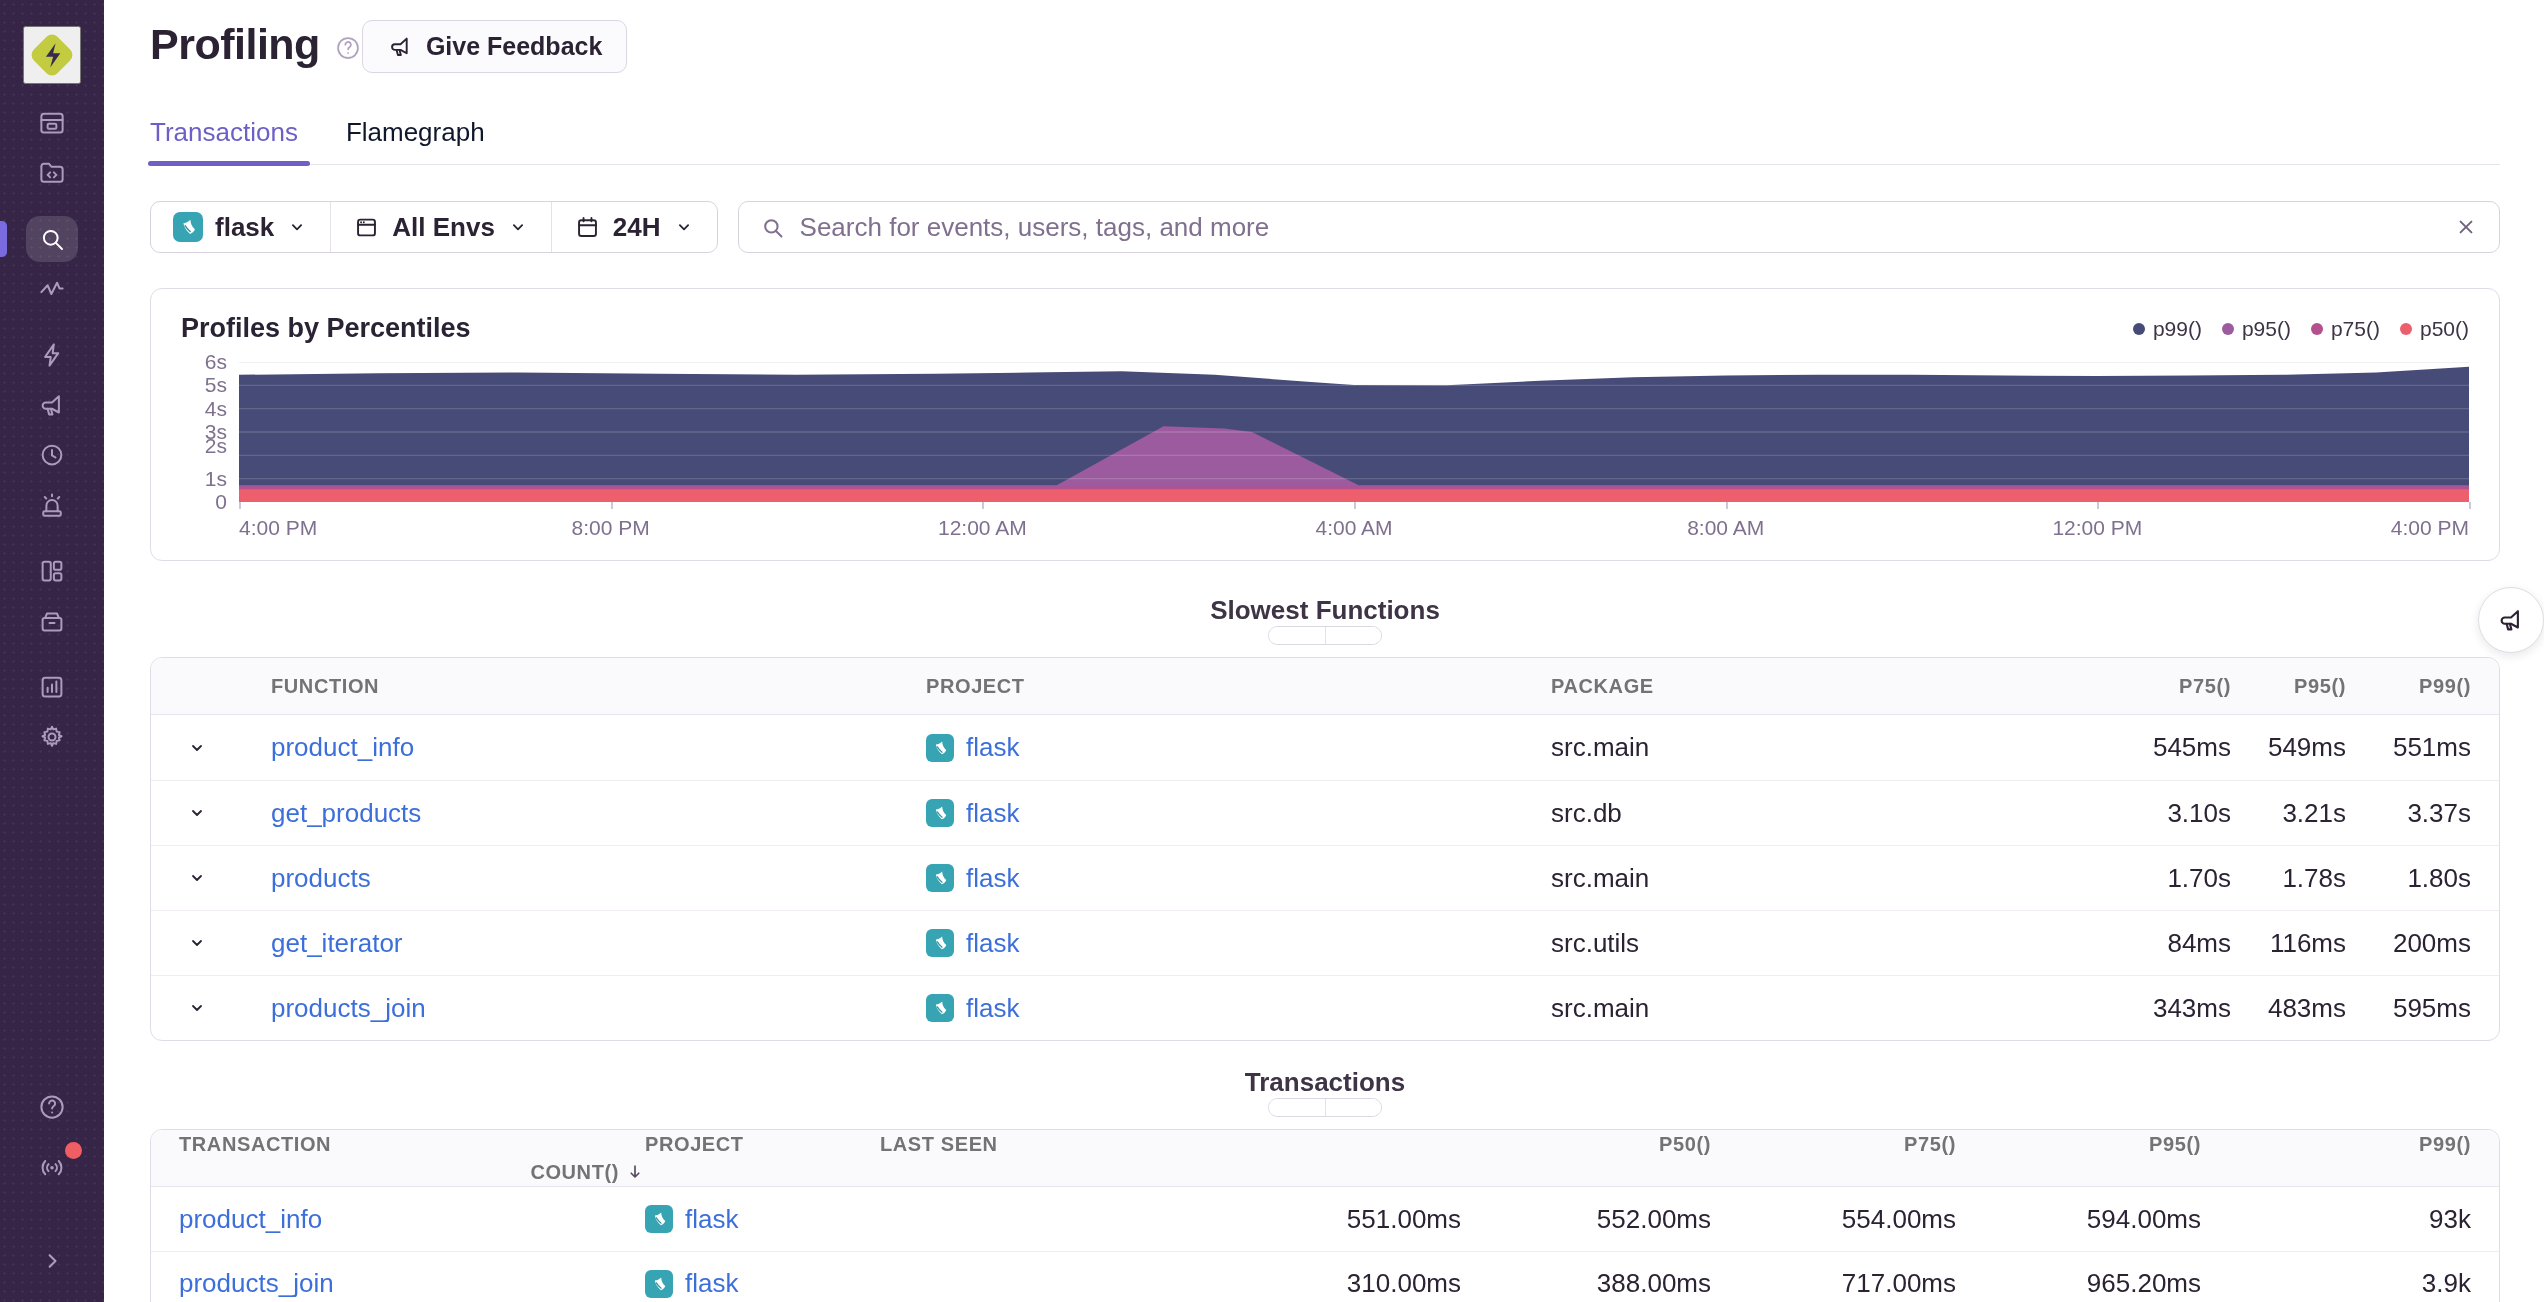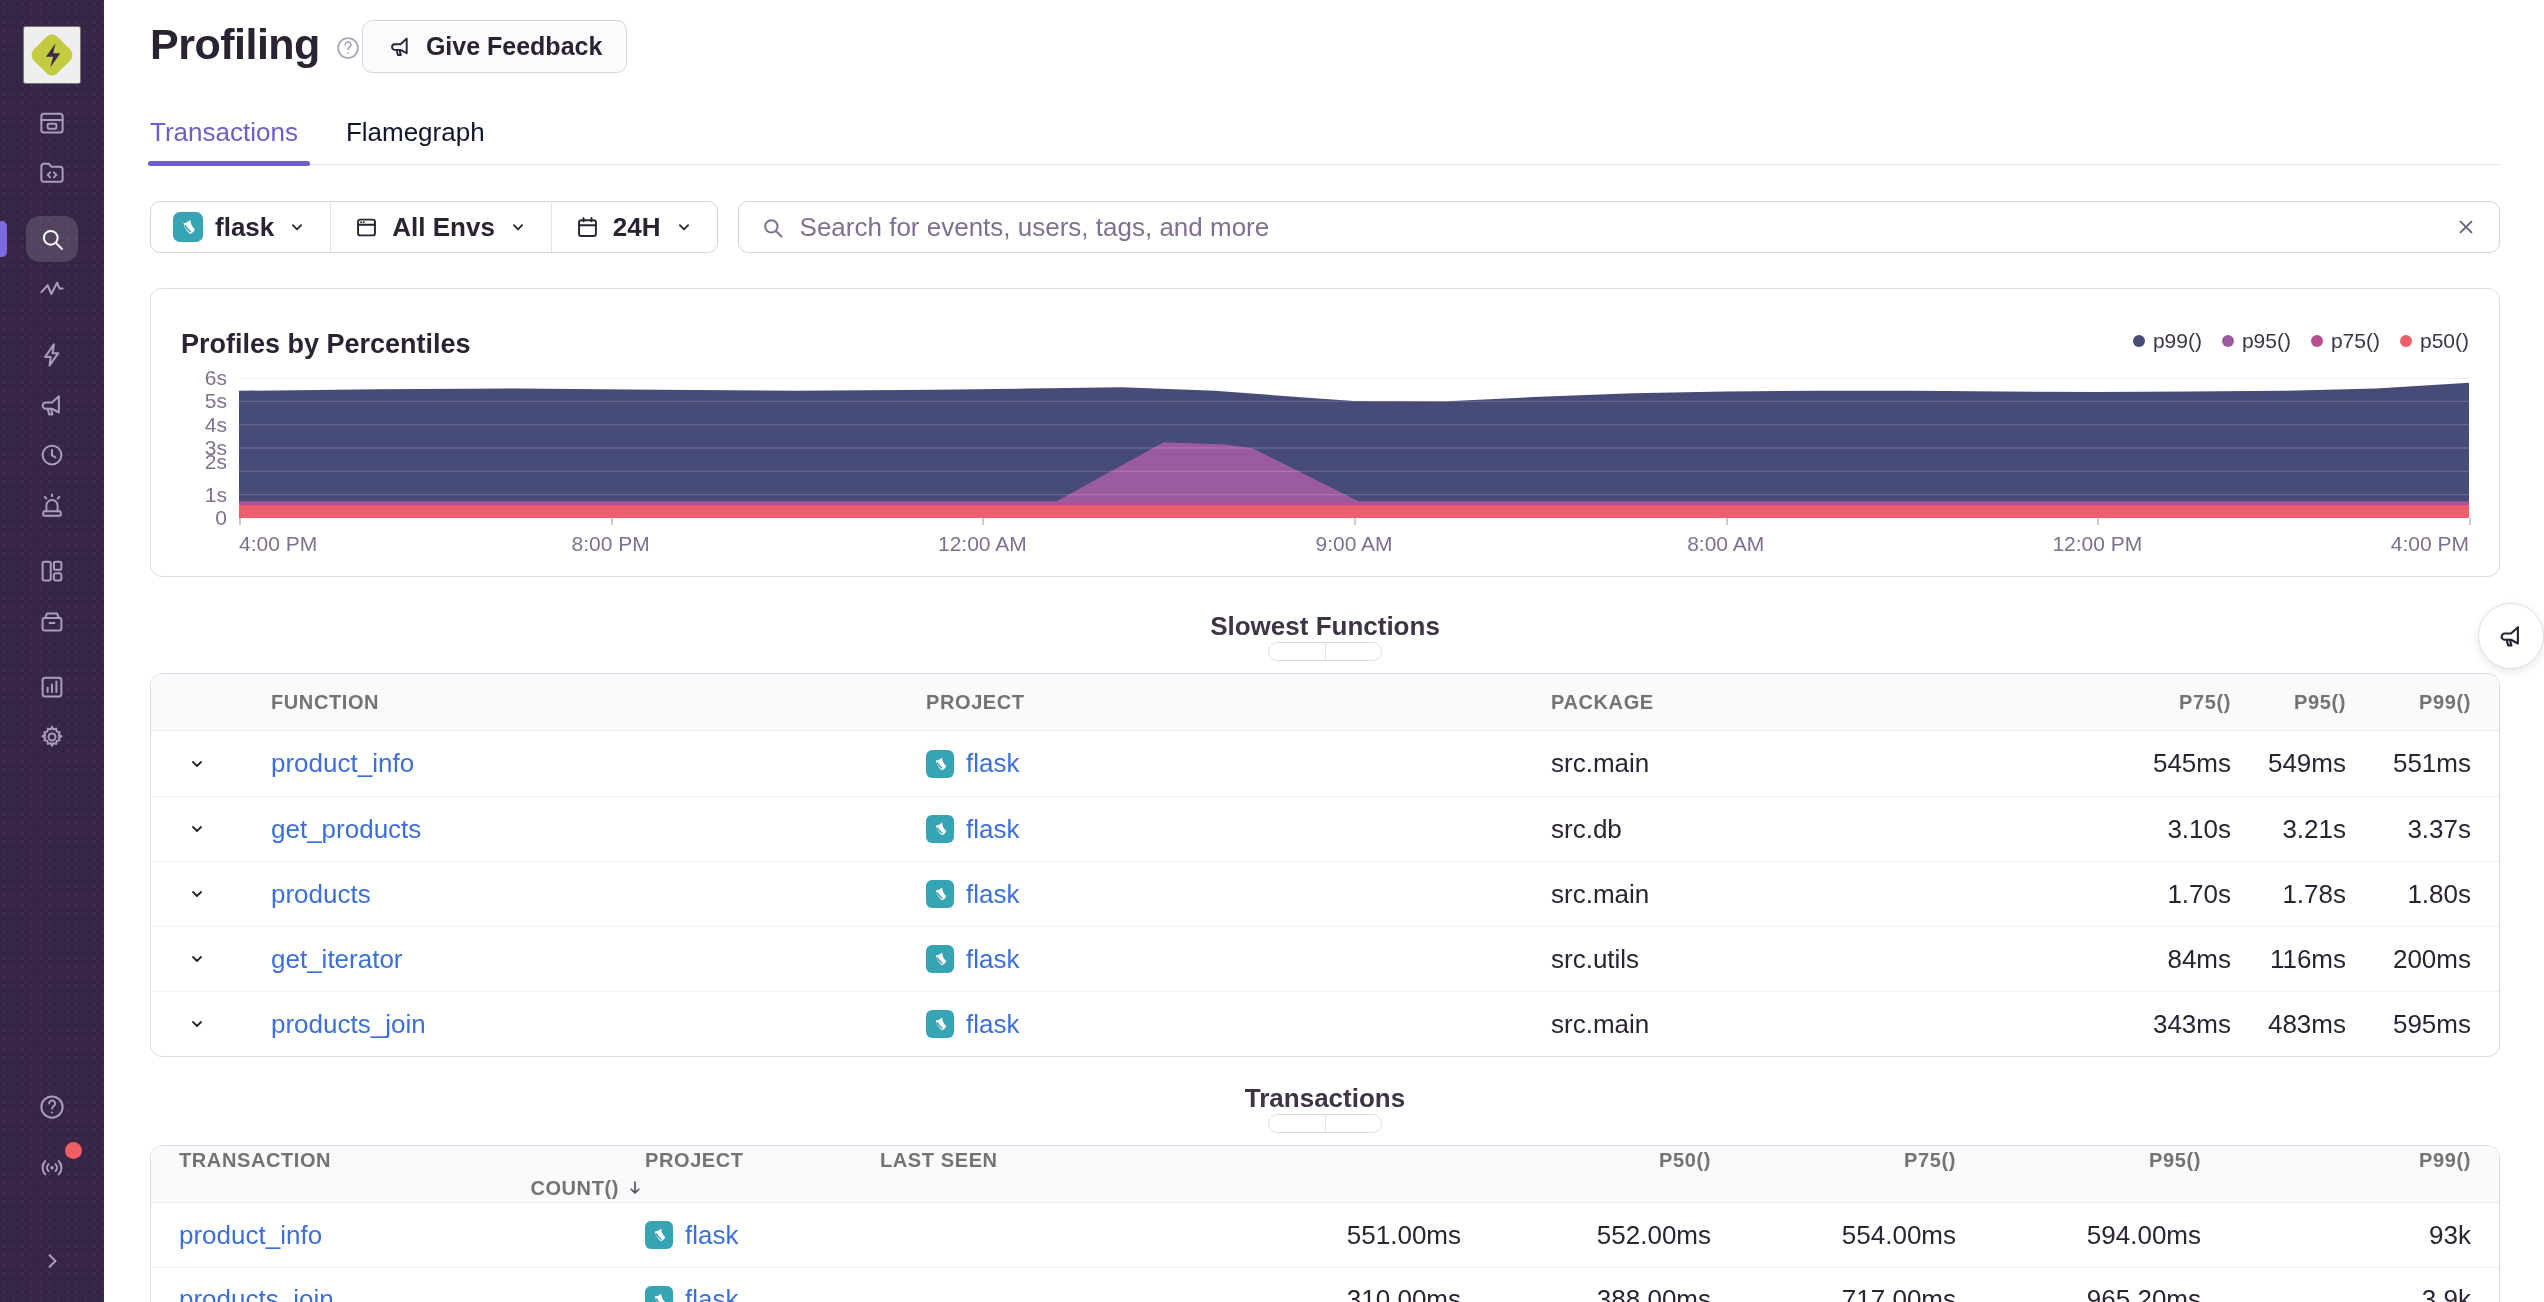--- a/index.html
+++ b/index.html
@@ -52,21 +52,21 @@
   .search-box { flex:1; display:flex; align-items:center; gap:14px; height:52px; border:1px solid #d8d2de;
     border-radius:10px; padding:0 20px; background:#fff; }
   .search-box input { flex:1; border:none; outline:none; font-size:26px; font-family:inherit; color:#2b2233; background:transparent; }
   .search-box input::placeholder { color:#80708f; }
   .search-ic { color:#80708f; }
   .clear-ic { color:#71637e; cursor:pointer; }
 
   
   .card { border:1px solid #e0dce5; border-radius:12px; background:#fff; }
   .chart-card { margin-top:35px; padding:24px 30px 18px 30px; }
-  .chart-head { display:flex; align-items:flex-start; justify-content:space-between;margin-top:16px; }
+  .chart-head { display:flex; align-items:center; justify-content:space-between; }
   .chart-title { font-size:27px; font-weight:800; color:#2b2233; }
   .legend { display:flex; align-items:center; gap:20px; }
   .legend-item { display:flex; align-items:center; gap:8px; font-size:21px; color:#3e3446; }
   .legend-dot { width:12px; height:12px; border-radius:50%; }
   .chart-body { display:flex; margin-top:18px; }
   .y-axis { position:relative; width:58px; height:140px; }
   .y-lab { position:absolute; right:12px; font-size:21px; color:#80708f; line-height:22px; }
   .plot { position:relative; flex:1; height:140px; }
   .plot svg { position:absolute; inset:0; width:100%; height:100%; }
   .ticks { position:relative; height:8px; margin-left:58px; }
@@ -375,21 +375,21 @@
         <span class="tick" style="left:33.33333333333333%"></span>
         <span class="tick" style="left:50%"></span>
         <span class="tick" style="left:66.66666666666666%"></span>
         <span class="tick" style="left:83.33333333333334%"></span>
         <span class="tick" style="left:100%"></span>
       </div>
     <div class="x-axis" id="x-axis">
         <span class="x-lab first" style="left:0%">4:00 PM</span>
         <span class="x-lab" style="left:16.666666666666664%">8:00 PM</span>
         <span class="x-lab" style="left:33.33333333333333%">12:00 AM</span>
-        <span class="x-lab" style="left:50%">9:00 AM</span>
+        <span class="x-lab" style="left:50%">4:00 AM</span>
         <span class="x-lab" style="left:66.66666666666666%">8:00 AM</span>
         <span class="x-lab" style="left:83.33333333333334%">12:00 PM</span>
         <span class="x-lab last" style="left:100%">4:00 PM</span>
       </div>
   </section>
 
   <div class="section-head">
     <div class="section-title">Slowest Functions</div>
     <div class="pager">
       <button>

